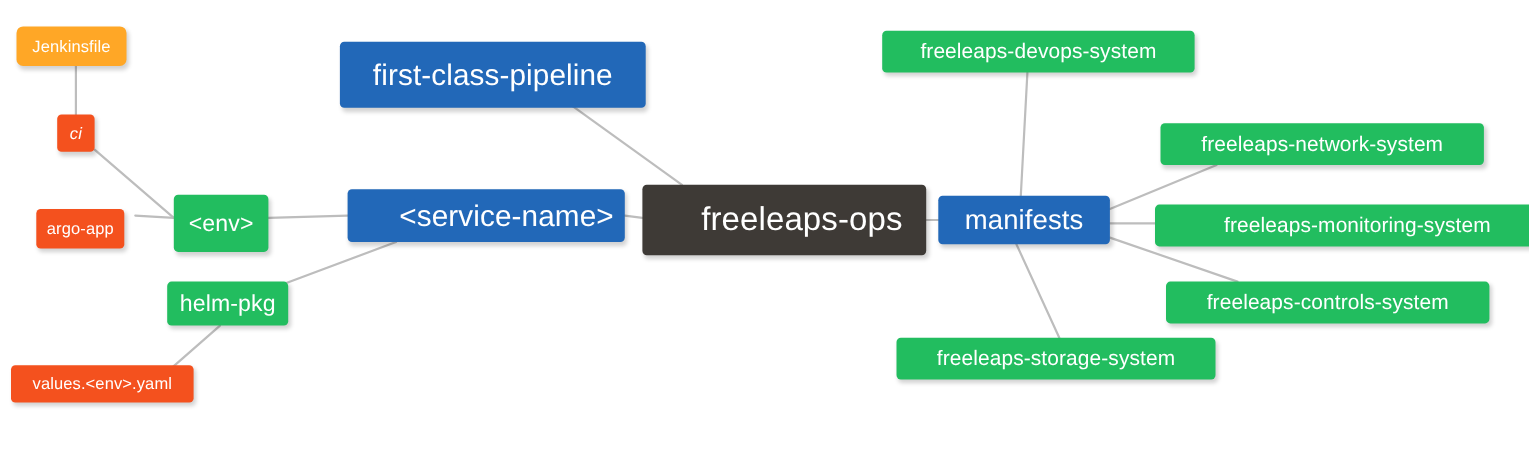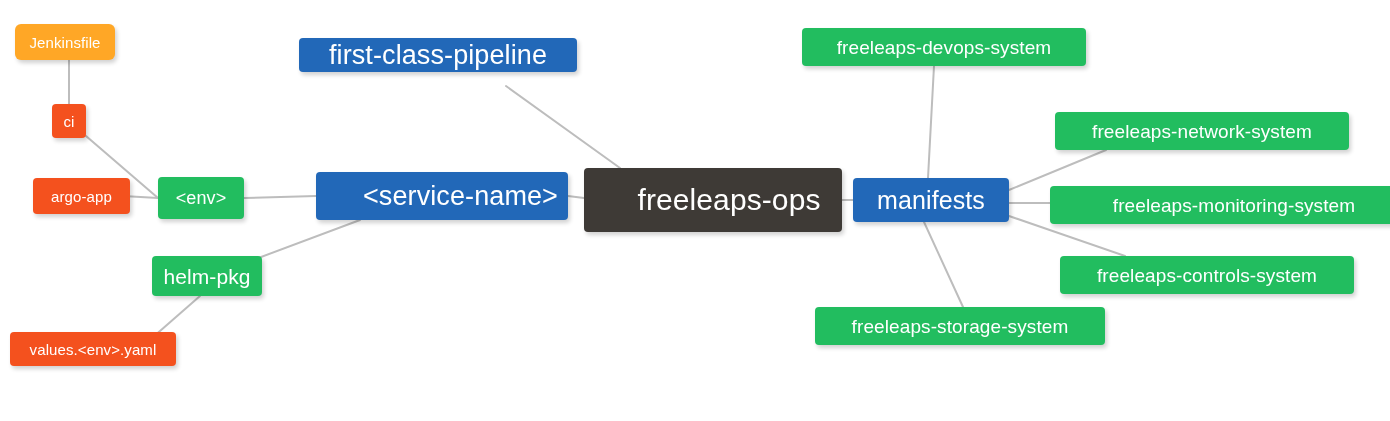--- a/index.html
+++ b/index.html
@@ -69,36 +69,36 @@
       <line x1="928" y1="178" x2="934" y2="66" stroke="#bdbdbd" stroke-width="2" stroke-linecap="round"></line>
       <line x1="1009" y1="190" x2="1106" y2="150" stroke="#bdbdbd" stroke-width="2" stroke-linecap="round"></line>
       <line x1="1009" y1="203" x2="1050" y2="203" stroke="#bdbdbd" stroke-width="2" stroke-linecap="round"></line>
       <line x1="1009" y1="216" x2="1125" y2="256" stroke="#bdbdbd" stroke-width="2" stroke-linecap="round"></line>
       <line x1="924" y1="222" x2="963" y2="307" stroke="#bdbdbd" stroke-width="2" stroke-linecap="round"></line>
     </svg>
   <div id="node-layer">
       <div class="node c-orange" style="left: 15px; top: 24px; width: 100px; height: 36px; font-size: 15px;">
         <span class="node-label">Jenkinsfile</span>
       </div>
-      <div class="node c-red" style="left: 52px; top: 104px; width: 34px; height: 34px; font-size: 15px;">
+      <div class="node c-red" style="left: 52px; top: 104px; width: 34px; height: 34px; font-size: 15px; font-style: italic;">
         <span class="node-label">ci</span>
       </div>
-      <div class="node c-red" style="left: 33px; top: 178px; width: 97px; height: 36px; font-size: 15px;">
+      <div class="node c-red" style="left: 33px; top: 190px; width: 80px; height: 36px; font-size: 15px;">
         <span class="node-label">argo-app</span>
       </div>
-      <div class="node c-green" style="left: 158px; top: 177px; width: 86px; height: 42px; font-size: 18px;">
+      <div class="node c-green" style="left: 158px; top: 177px; width: 86px; height: 52px; font-size: 21px;">
         <span class="node-label">&lt;env&gt;</span>
       </div>
       <div class="node c-green" style="left: 152px; top: 256px; width: 110px; height: 40px; font-size: 21px;">
         <span class="node-label">helm-pkg</span>
       </div>
       <div class="node c-red" style="left: 10px; top: 332px; width: 166px; height: 34px; font-size: 15px;">
         <span class="node-label">values.&lt;env&gt;.yaml</span>
       </div>
-      <div class="node c-blue" style="left: 299px; top: 38px; width: 278px; height: 34px; font-size: 27px;">
+      <div class="node c-blue" style="left: 309px; top: 38px; width: 278px; height: 60px; font-size: 27px;">
         <span class="node-label">first-class-pipeline</span>
       </div>
       <div class="node c-blue" style="left: 316px; top: 172px; width: 252px; height: 48px; font-size: 27px; padding-left: 37px;">
         <span class="node-label">&lt;service-name&gt;</span>
       </div>
       <div class="node c-root" style="left: 584px; top: 168px; width: 258px; height: 64px; font-size: 30px; padding-left: 32px;">
         <span class="node-label">freeleaps-ops</span>
       </div>
       <div class="node c-blue" style="left: 853px; top: 178px; width: 156px; height: 44px; font-size: 25px;">
         <span class="node-label">manifests</span>

